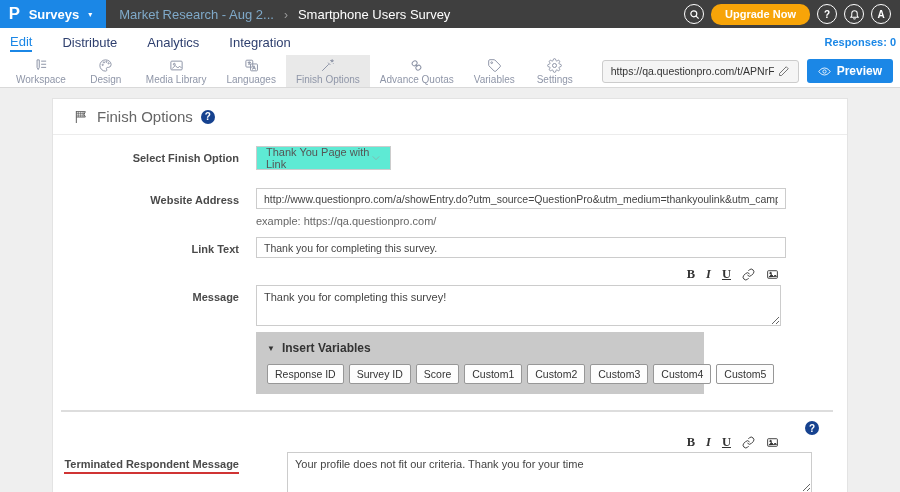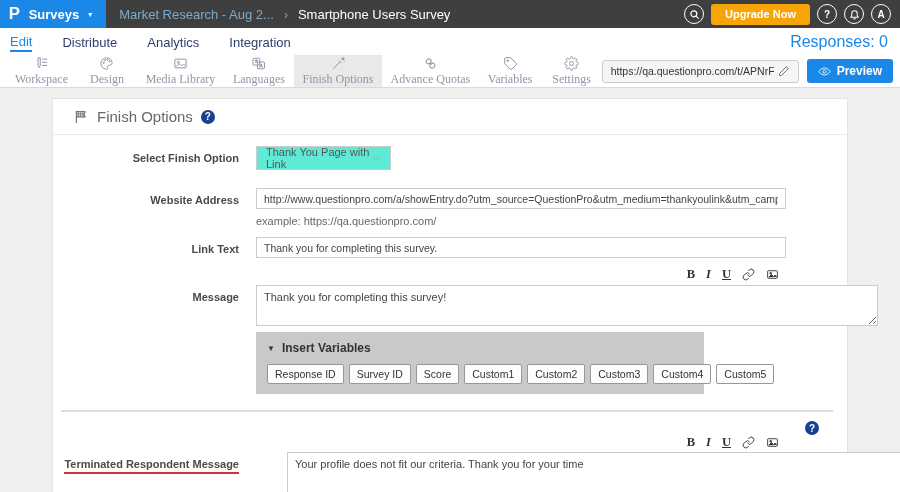--- a/index.html
+++ b/index.html
@@ -11,34 +11,34 @@
   .logo-area { background:#1b87e6; height:28px; display:flex; align-items:center; gap:9px; padding:0 14px 0 9px; }
   .logo { color:#fff; font-weight:bold; font-size:16px; transform:scaleX(1.05); }
   .product { color:#fff; font-size:13px; font-weight:600; }
   .caret { color:#fff; font-size:8px; }
   .crumb { display:flex; align-items:flex-end; gap:10px; margin-left:13px; font-size:13px; }
   .crumb-folder { color:#7fa9c9; }
   .crumb-sep { color:#9a9a9a; font-size:12px; }
   .crumb-survey { color:#fff; }
   .topbar-right { margin-left:auto; display:flex; align-items:center; gap:7px; padding-right:9px; }
   .circle-btn { width:20px; height:20px; border:1.5px solid #fff; border-radius:50%; display:flex; align-items:center; justify-content:center; color:#fff; font-size:10px; font-weight:bold; }
-  .upgrade-btn { background:#f7a408; color:#fff; border:none; border-radius:3px; height:21px; padding:0 14px; font-size:11px; font-weight:bold; font-family:"Liberation Sans",sans-serif; }
+  .upgrade-btn { background:#f7a408; color:#fff; border:none; border-radius:10px; height:21px; padding:0 14px; font-size:11px; font-weight:bold; font-family:"Liberation Sans",sans-serif; }
 
   
   .navrow { height:27px; background:#fff; display:flex; align-items:center; padding-left:10px; }
   .nav-item { font-size:13px; font-weight:400; color:#2e3f6e; margin-right:30px; padding-top:2px; }
   .nav-item.active { color:#1b87e6; border-bottom:2px solid #1b87e6; padding-bottom:1px; }
-  .responses { margin-left:auto; padding-right:12px; font-size:16px; color:#1b87e6; font-weight:400; }
+  .responses { margin-left:auto; padding-right:4px; font-size:11px; color:#1b87e6; font-weight:700; }
 
   
   .toolbar { height:33px; background:#fff; border-bottom:1px solid #d9d9d9; display:flex; align-items:stretch; padding-left:6px; }
   .tool-item { display:flex; flex-direction:column; align-items:center; justify-content:center; gap:1px; padding:0 10px; min-width:60px; }
   .tool-item.active { background:#e9e9e9; }
   .tool-item svg { width:15px; height:15px; stroke:#8f96a8; fill:none; stroke-width:1.6; }
-  .tool-label { font-size:12px; color:#8f96a8; white-space:nowrap;font-family:Liberation Serif, serif; }
+  .tool-label { font-size:10px; color:#8f96a8; white-space:nowrap; }
   .toolbar-right { margin-left:auto; display:flex; align-items:center; gap:8px; padding-right:7px; }
   .url-box { display:flex; align-items:center; background:#f5f5f5; border:1px solid #ccc; border-radius:3px; height:23px; padding:0 8px; width:197px; }
   .url-text { font-size:10.5px; color:#333; white-space:nowrap; overflow:hidden; flex:1; }
   .url-box svg { width:12px; height:12px; stroke:#555; fill:none; stroke-width:1.6; flex:none; margin-left:4px; }
   .preview-btn { background:#1b87e6; border:none; color:#fff; border-radius:3px; height:24px; padding:0 11px; font-size:12px; font-weight:bold; display:flex; align-items:center; gap:6px; font-family:"Liberation Sans",sans-serif; }
   .preview-btn svg { width:13px; height:13px; stroke:#fff; fill:none; stroke-width:1.6; }
 
   
   .content { padding-top:10px; }
   .card { width:796px; margin-left:52px; background:#fff; border:1px solid #e3e3e3; padding-bottom:4px; }
@@ -53,21 +53,21 @@
   .text-input { border:1px solid #ccc; height:21px; width:530px; font-size:10.5px; color:#444; padding:0 7px; font-family:"Liberation Sans",sans-serif; }
   .helper { font-size:11px; color:#666; margin-top:6px; }
   .dropdown { width:135px; height:24px; border:1px solid #ccc; display:flex; align-items:center; justify-content:space-between; padding:0 9px; font-size:11px; color:#555; background:#5eead4; }
   .dropdown svg { width:12px; height:12px; stroke:#999; fill:none; stroke-width:1.4; }
 
   .format-bar { width:726px; display:flex; justify-content:flex-end; align-items:center; gap:11px; margin-top:9px; }
   .fmt { font-family:"Liberation Serif", serif; font-size:12.5px; color:#333; font-weight:bold; }
   .fmt.italic { font-style:italic; font-weight:bold; }
   .fmt.underline { text-decoration:underline; }
   .format-bar svg { width:13px; height:13px; stroke:#333; fill:none; stroke-width:1.7; }
-  .msg-area { width:622px; height:41px; border:1px solid #ccc; font-size:11px; color:#444; padding:5px 7px; font-family:"Liberation Sans",sans-serif; resize:both; }
+  .msg-area { width:525px; height:41px; border:1px solid #ccc; font-size:11px; color:#444; padding:5px 7px; font-family:"Liberation Sans",sans-serif; resize:both; }
 
   .insert-panel { margin:2px 0 0 203px; width:448px; background:#c9c9c9; padding:9px 11px 10px; }
   .insert-head { display:flex; align-items:center; gap:7px; }
   .insert-caret { font-size:8px; color:#333; }
   .insert-title { font-size:12px; font-weight:bold; color:#333; }
   .insert-btns { display:flex; gap:5px; margin-top:9px; }
   .var-btn { background:#fdfdfd; border:1px solid #979797; border-radius:2px; font-size:10.5px; color:#333; padding:3px 7px; white-space:nowrap; font-family:"Liberation Sans",sans-serif; }
 
   .divider { border:none; border-top:2px solid #ddd; margin:16px 14px 0 8px; }
   .help-row { display:flex; justify-content:flex-end; padding:9px 28px 0 0; }

